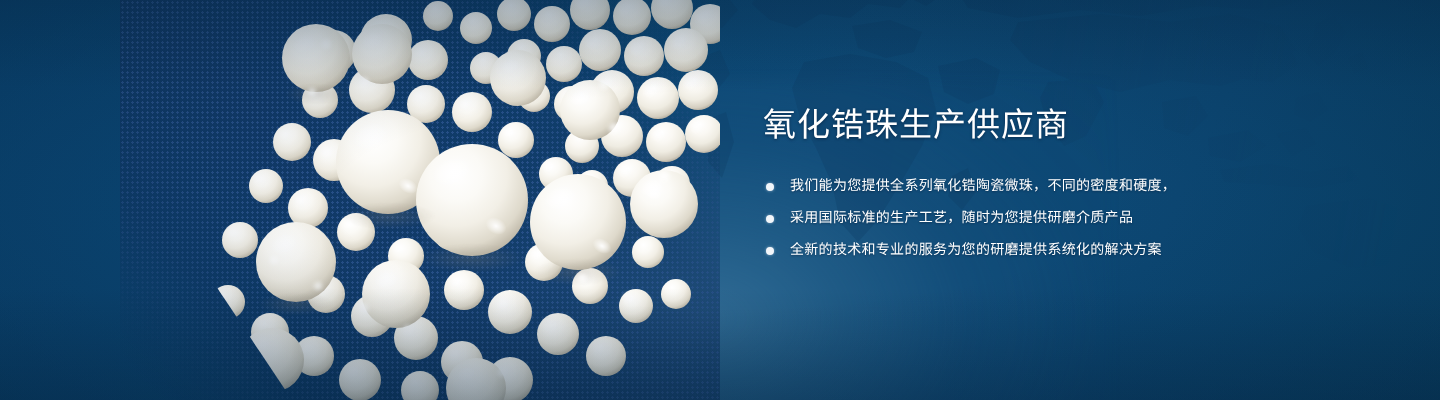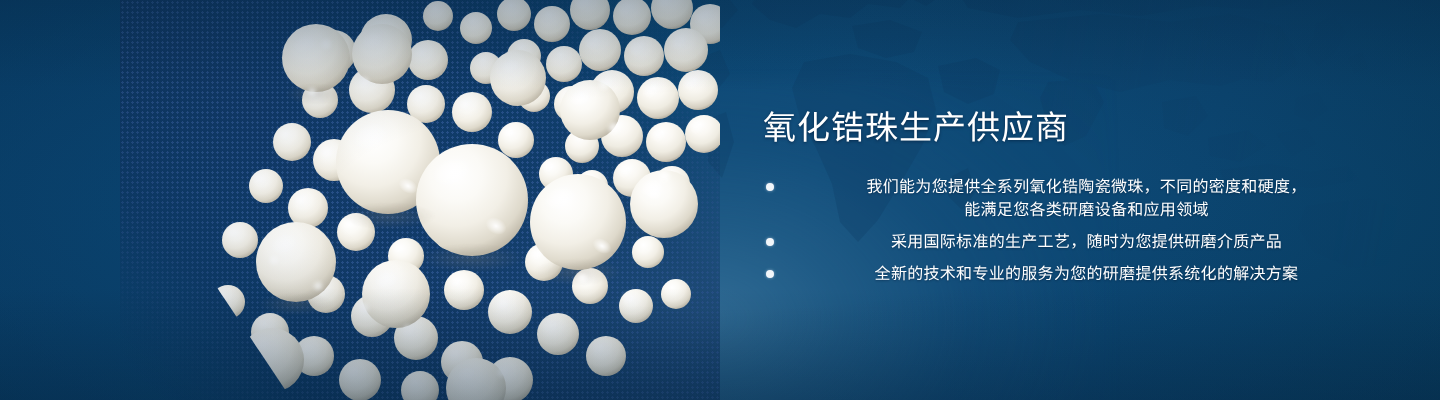--- a/index.html
+++ b/index.html
@@ -8,21 +8,21 @@
     padding: 0;
     background: #0a4671;
   }
   * { box-sizing: border-box; }
 
   .banner {
     position: relative;
     width: 1440px;
     height: 400px;
     overflow: hidden;
-    font-family: Liberation Sans, sans-serif;
+    font-family: Liberation Mono, monospace;
     background: #000000;
   }
 
   
   .bg-base {
     position: absolute;
     inset: 0;
     background:
       linear-gradient(115deg, #0a4471 0%, #0b4673 30%, #0e4b78 55%, #0c4773 78%, #094369 100%);
   }
@@ -121,25 +121,24 @@
   .bullets {
     list-style: none;
     margin: 27px 0 0 0;
     padding: 0;
   }
   .bullet-row {
     position: relative;
     padding-left: 27px;
     margin-bottom: 9px;
     color: #ffffff;
-    font-size: 16px;
+    font-size: 14px;
     line-height: 23px;
     letter-spacing: 0.3px;
     text-shadow: 0 1px 2px rgba(0,20,45,0.45);
-    text-align: center;
   }
   .bullet-row:last-child { margin-bottom: 0; }
   .bullet-dot {
     position: absolute;
     left: 3px;
     top: 8px;
     width: 8px;
     height: 8px;
     border-radius: 50%;
     background: #f2f6fa;
@@ -418,21 +417,20 @@
 
   <div class="text-block">
 
     <h1 class="headline">氧化锆珠生产供应商</h1>
 
     <ul class="bullets">
 
       <li class="bullet-row">
         <span class="bullet-dot"></span>
         <span class="bullet-text">我们能为您提供全系列氧化锆陶瓷微珠，不同的密度和硬度，</span>
-        <span class="bullet-line2">能满足您各类研磨设备和应用领域</span>
       </li>
 
       <li class="bullet-row">
         <span class="bullet-dot"></span>
         <span class="bullet-text">采用国际标准的生产工艺，随时为您提供研磨介质产品</span>
       </li>
 
       <li class="bullet-row">
         <span class="bullet-dot"></span>
         <span class="bullet-text">全新的技术和专业的服务为您的研磨提供系统化的解决方案</span>

